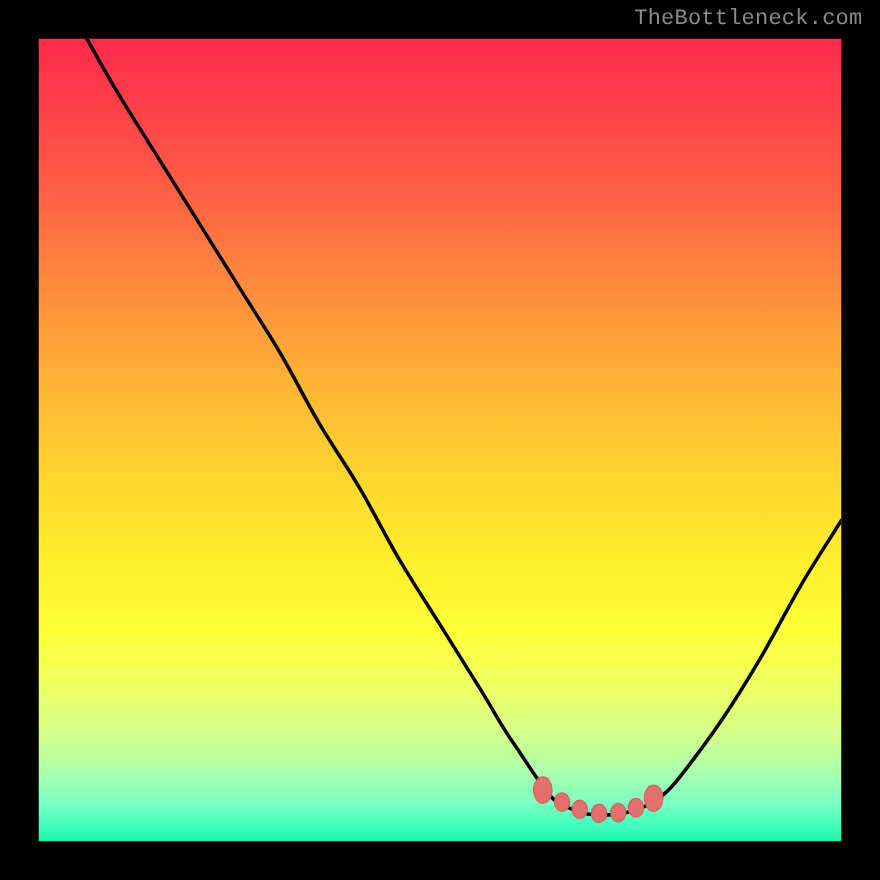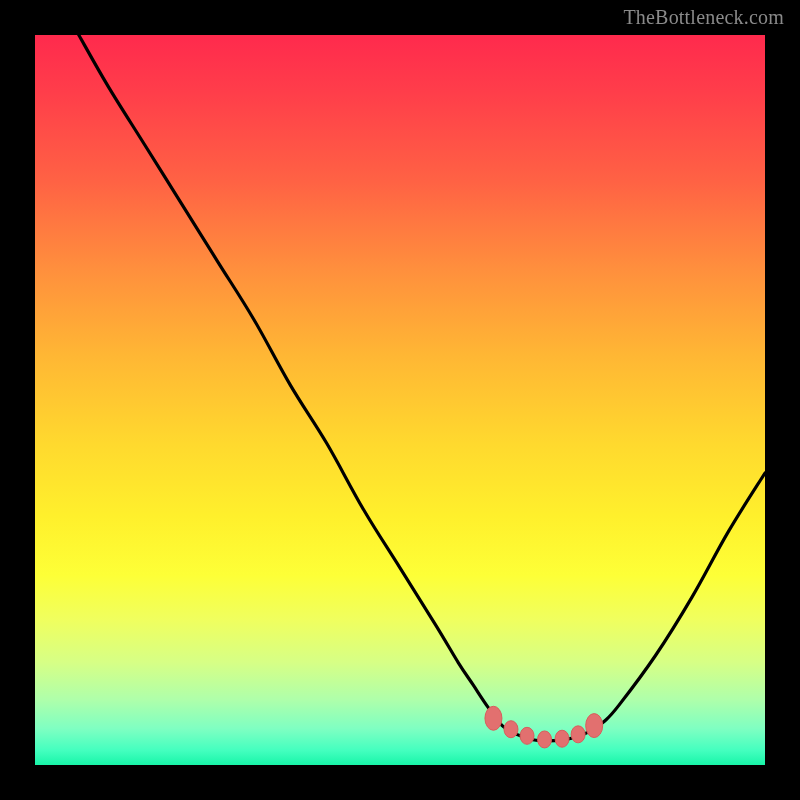--- a/index.html
+++ b/index.html
@@ -50,21 +50,21 @@
     position: absolute;
     left: 0; top: 0;
     width: 100%;
     height: 100%;
   }
   .attribution {
     position: absolute;
     top: 6px;
     right: 16px;
     color: #8a8a8a;
-    font-family: Liberation Serif, serif;
+    font-family: Liberation Mono, monospace;
     font-size: 20px;
     letter-spacing: 0.2px;
     user-select: none;
   }
 </style>
 </head>
 <body>
 
 <div class="outer">
   <div class="attribution">TheBottleneck.com</div>

